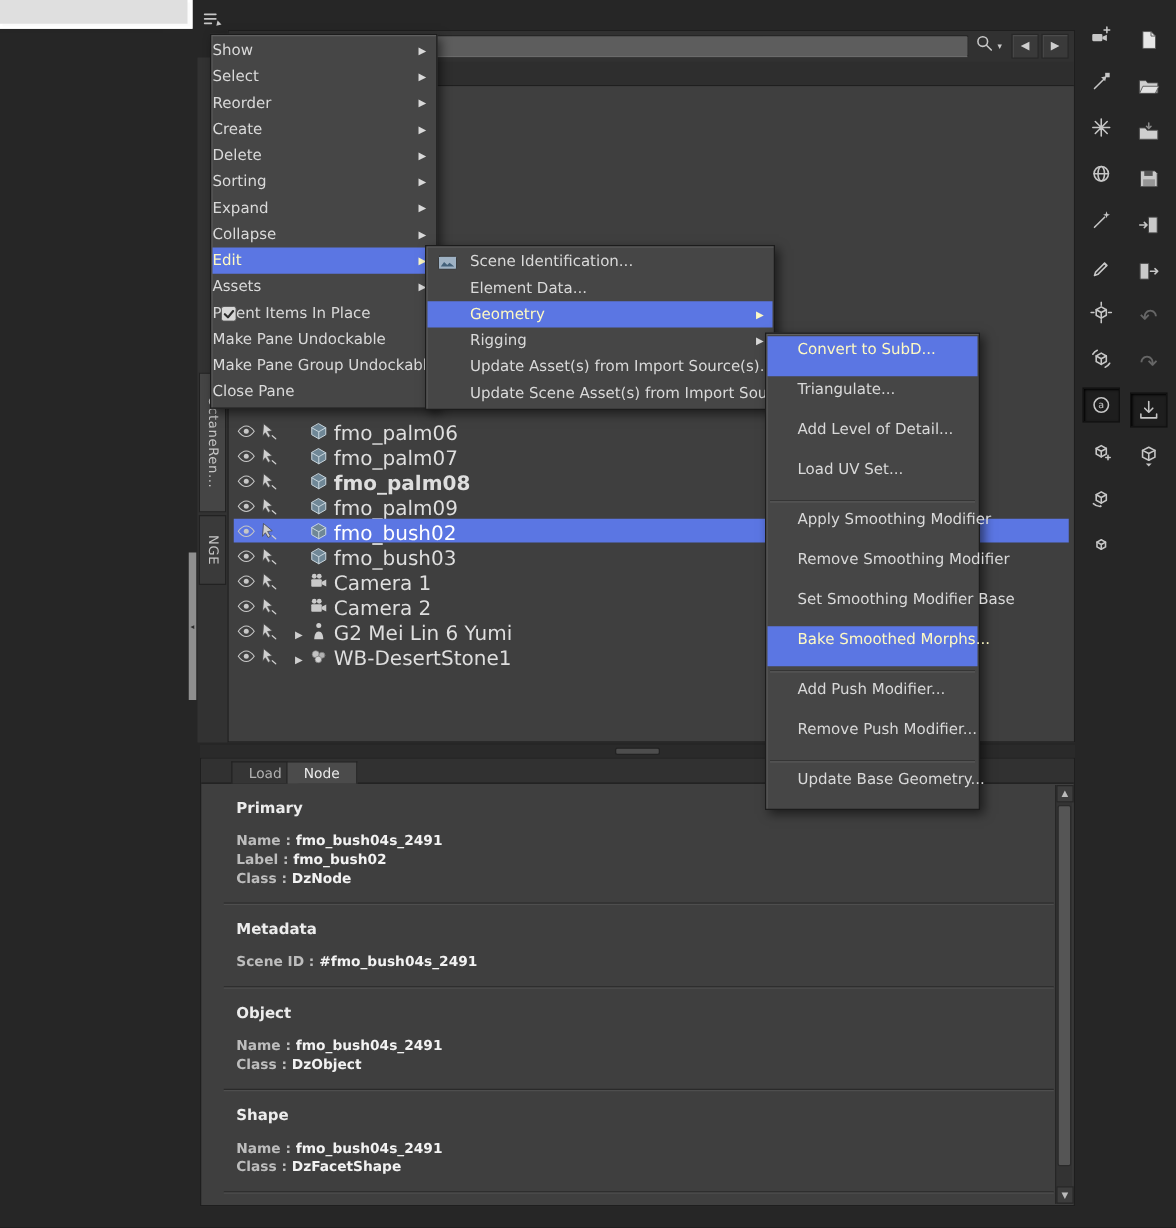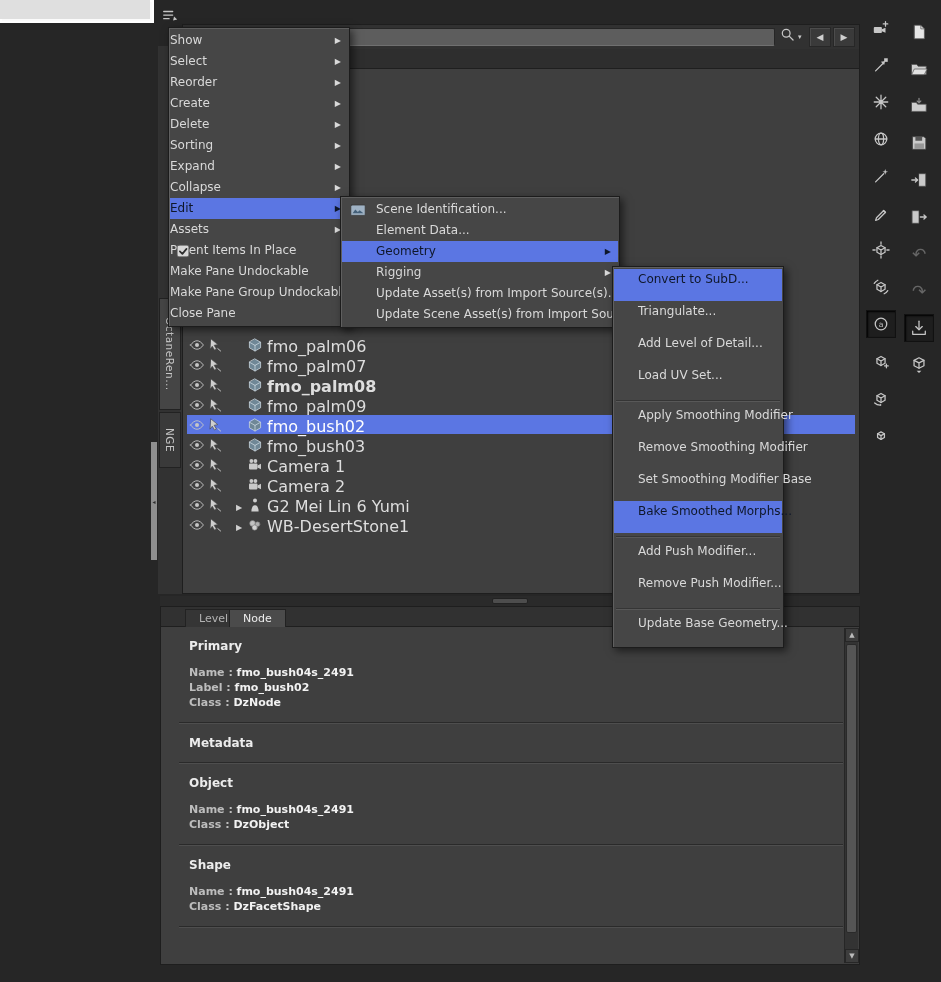--- a/index.html
+++ b/index.html
@@ -50,21 +50,21 @@
   .srow .eye { left:2px; } .srow .cur { left:20px; } .srow .exp { left:44px; color:#cfcfcf; font-size:8px; top:4px; }
   .srow .tic { left:60px; }
   .srow .lbl { position:absolute; left:80px; top:2px; font-size:16px; color:#dedede; white-space:nowrap; }
   .srow.sel .lbl { color:#ffffff; }
 
   
   .menu { position:absolute; background:#464646; border:1px solid #1c1c1c;
     box-shadow:inset 1px 1px 0 #5f5f5f, 3px 3px 8px rgba(0,0,0,.55); padding:2px 1px; z-index:20; }
   .menu-item { position:relative; height:21px; line-height:21px; font-size:12px; color:#d9d9d9;
     white-space:nowrap; cursor:pointer; }
-  .menu-item.hl { background:#5b76e3; color:#0f172a; }
+  .menu-item.hl { background:#5b76e3; color:#fef9c3; }
   .menu-item .mi-label { pointer-events:none; }
   .menu-item .mi-arrow { position:absolute; right:7px; top:0; font-size:8px; }
   .menu-item .mi-gut { position:absolute; left:4px; top:2px; width:18px; height:17px; display:flex; align-items:center; justify-content:center; }
   .menu-sep { height:2px; margin:3px 2px; border-top:1px solid #353535; border-bottom:1px solid #585858; }
   #context-menu { left:168px; top:27px; width:182px; }
   #context-menu .menu-item { }
   #edit-submenu { left:340px; top:196px; width:280px; }
   #edit-submenu .menu-item { padding-left:34px; }
   #edit-submenu .menu-item .mi-gut { width:24px; }
   #geom-submenu { left:612px; top:266px; width:172px; }
@@ -883,32 +883,35 @@
         </div>
       </div>
   </div>
 
   <div class="abs" id="splitter">
     <div class="grip"></div>
   </div>
 
   <div class="abs" id="bottom-pane">
     <div id="bp-tabbar">
-      <div class="bp-tab" id="tab-tips">Level</div>
+      <div class="bp-tab" id="tab-tips">Load</div>
       <div class="bp-tab" id="tab-node">Node</div>
     </div>
     <div id="bp-content">
         <div class="sect-title">Primary</div>
         <div class="sect-rows">
           <div class="prow"><span>Name : </span><b>fmo_bush04s_2491</b></div>
           <div class="prow"><span>Label : </span><b>fmo_bush02</b></div>
           <div class="prow"><span>Class : </span><b>DzNode</b></div>
         </div>
         <div class="sect-div"></div>
         <div class="sect-title">Metadata</div>
+        <div class="sect-rows">
+          <div class="prow"><span>Scene ID : </span><b>#fmo_bush04s_2491</b></div>
+        </div>
         <div class="sect-div"></div>
         <div class="sect-title">Object</div>
         <div class="sect-rows">
           <div class="prow"><span>Name : </span><b>fmo_bush04s_2491</b></div>
           <div class="prow"><span>Class : </span><b>DzObject</b></div>
         </div>
         <div class="sect-div"></div>
         <div class="sect-title">Shape</div>
         <div class="sect-rows">
           <div class="prow"><span>Name : </span><b>fmo_bush04s_2491</b></div>

